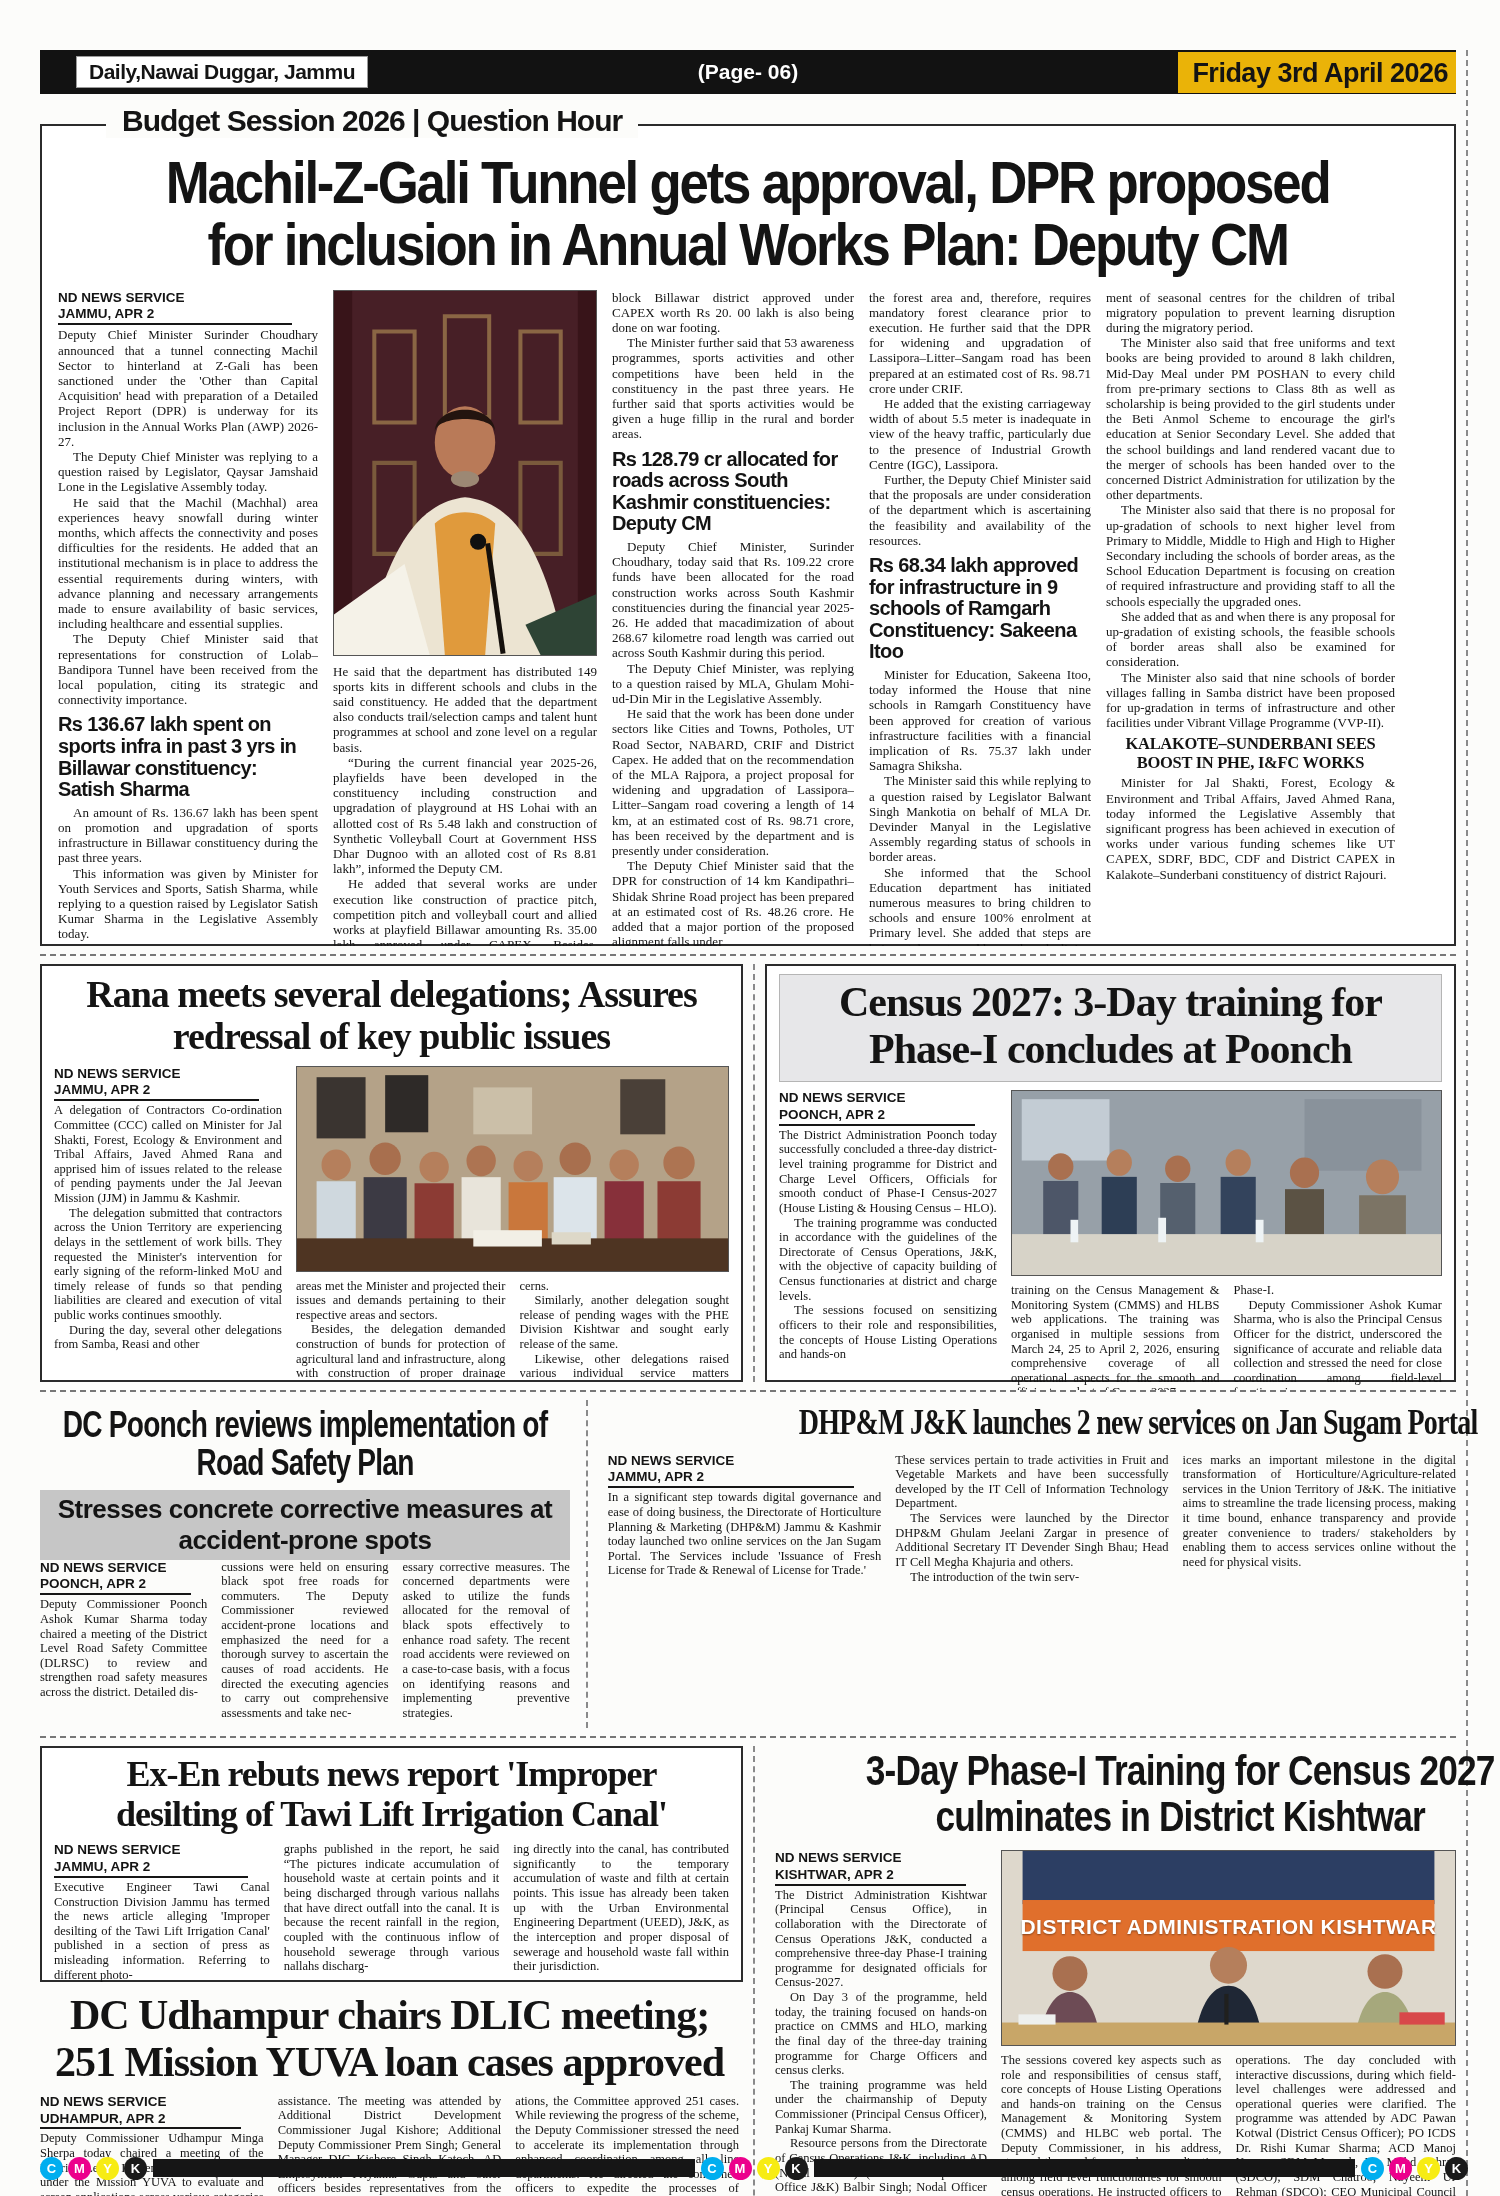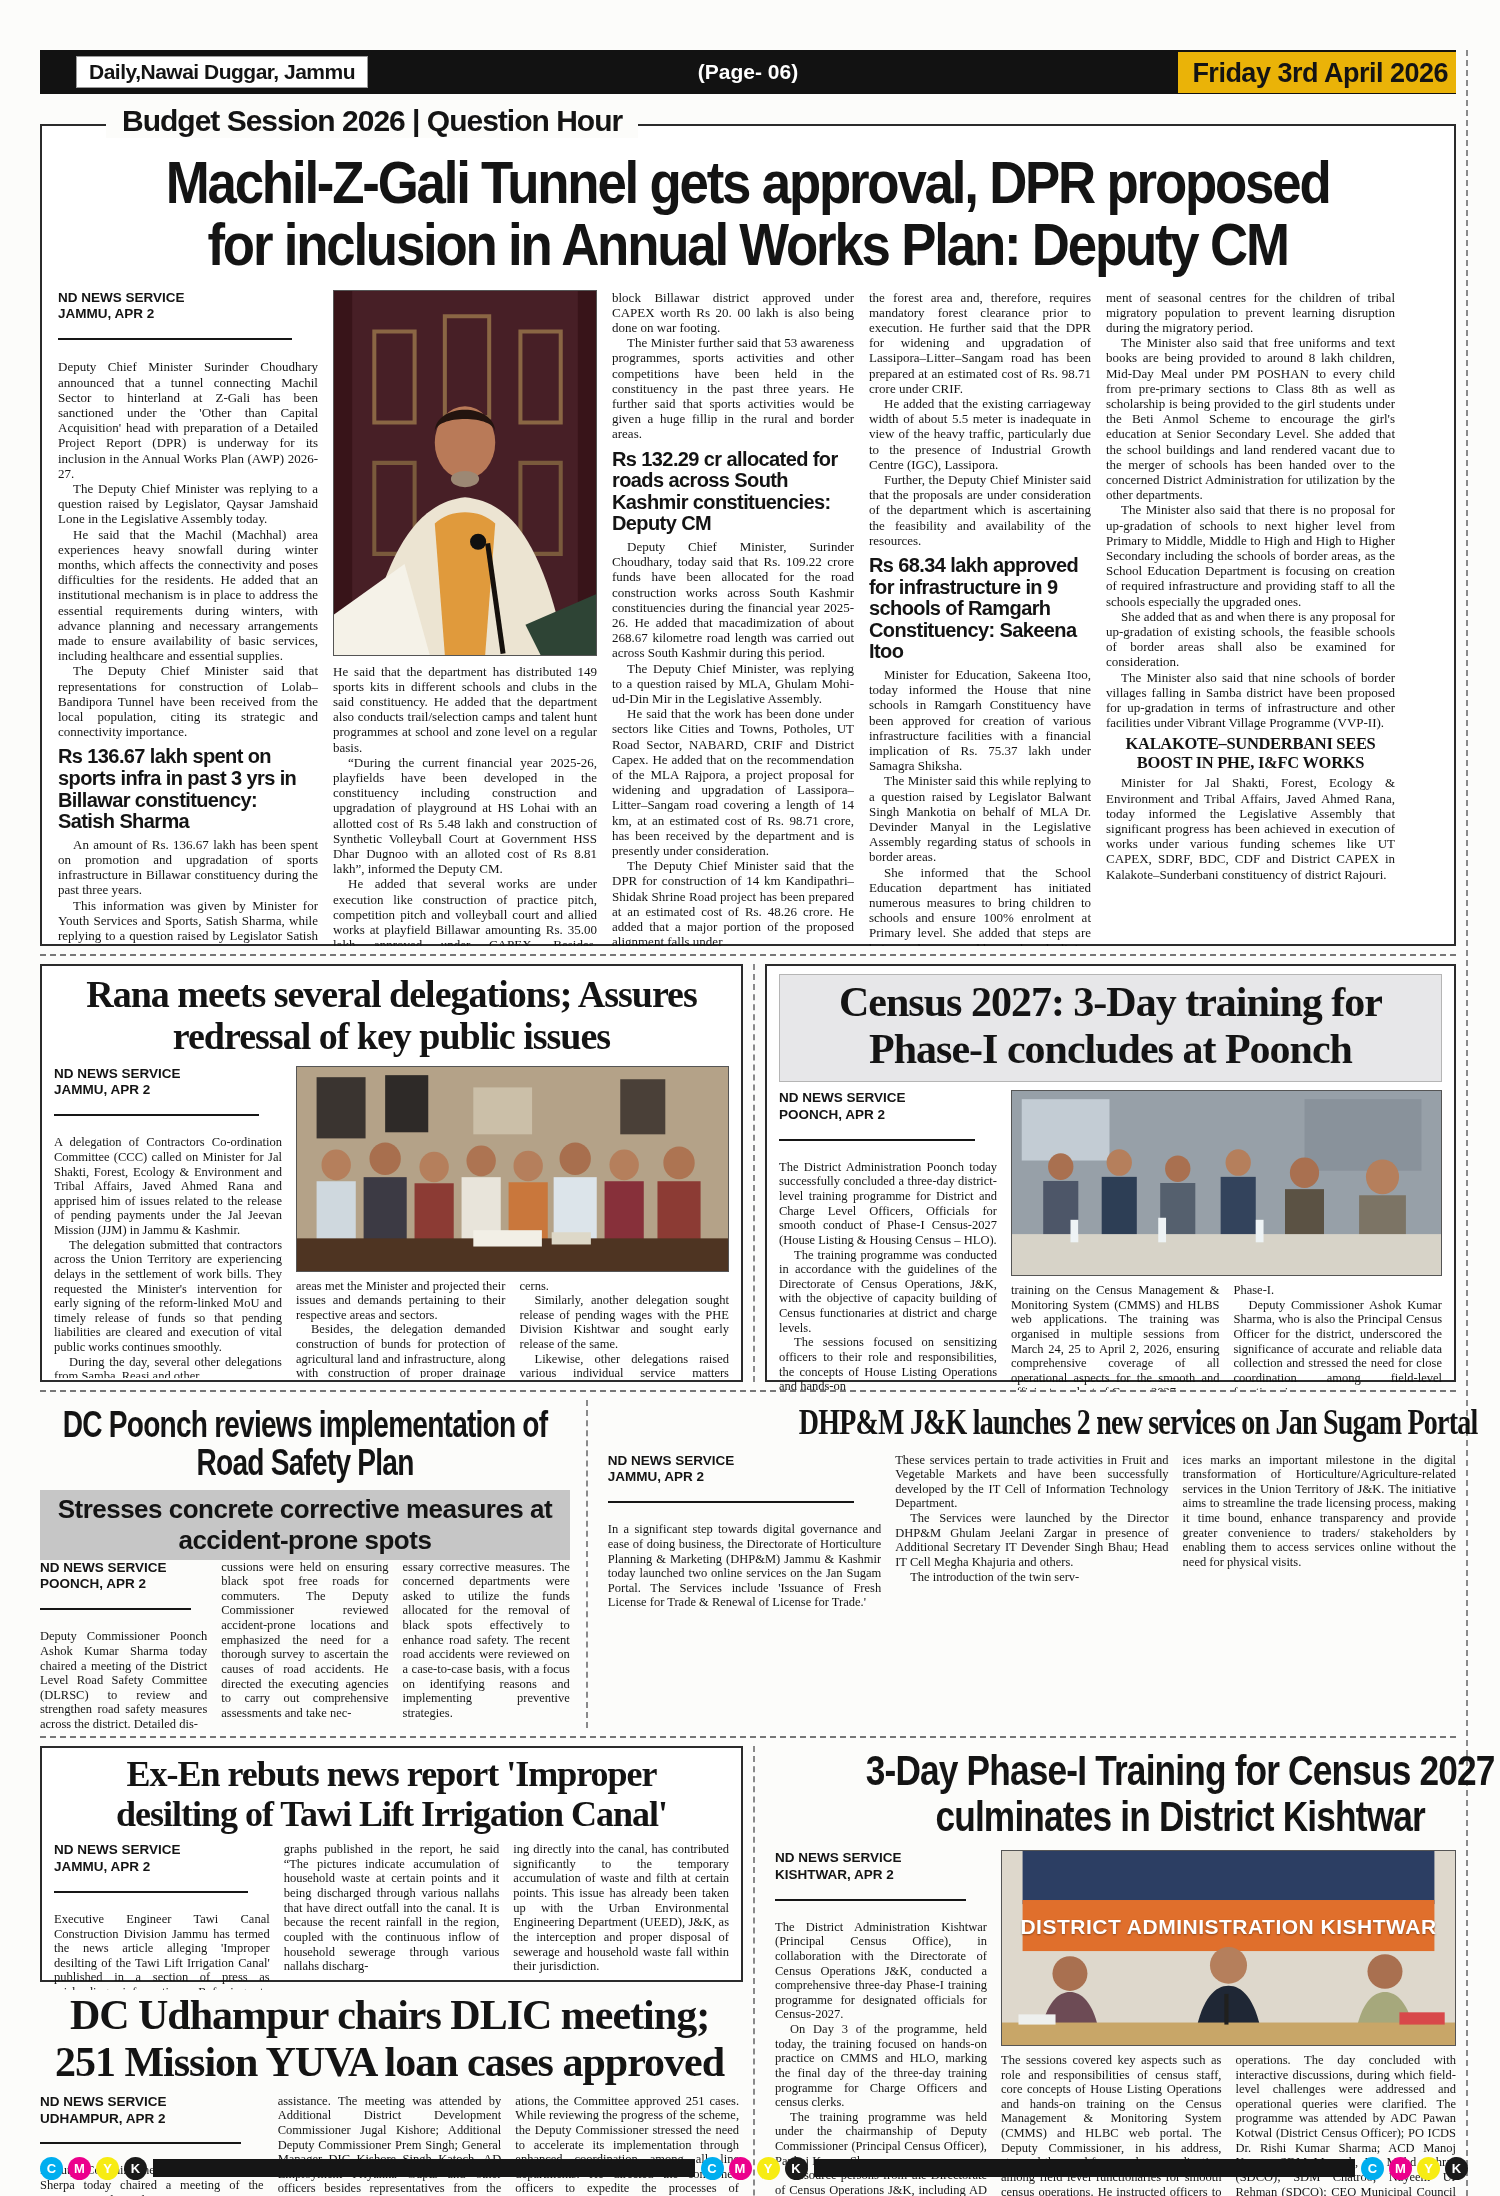--- a/index.html
+++ b/index.html
@@ -13,21 +13,21 @@
   .mast { background:#fff; border:1px solid #9a9a9a; margin-left:36px; padding:3px 12px;
           font-family:"Liberation Sans", sans-serif; font-weight:bold; font-size:21px; letter-spacing:-0.5px; }
   .plabel { position:absolute; left:0; right:0; text-align:center; color:#fff;
           font-family:"Liberation Sans", sans-serif; font-weight:bold; font-size:21px; }
   .datebox { margin-left:auto; background:#eab308; padding:6px 8px 4px 14px;
           font-family:"Liberation Sans", sans-serif; font-weight:bold; font-size:27px; letter-spacing:-0.5px; z-index:2; }
 
   
   .box { border:2px solid #2b2b2b; background:#fff; }
   .byline { font-family:"Liberation Sans", sans-serif; font-weight:bold; font-size:13.5px; line-height:1.25;
-            border-bottom:2.5px solid #161616; padding-bottom:15px; margin-bottom:19px; width:90%; }
+            border-bottom:2.5px solid #161616; padding-bottom:0; margin-bottom:2px; width:90%; }
   .para { text-align:justify; text-indent:15px; margin:0; }
   .para:first-of-type { text-indent:0; }
   .col-subhead { font-family:"Liberation Sans", sans-serif; font-weight:bold; font-size:20px; line-height:1.08;
                  letter-spacing:-0.6px; margin:7px 0 4px; }
   .col-subhead-serif { font-weight:bold; font-size:16.5px; line-height:1.15; text-align:center; margin:5px 0 2px; }
   .photo { border:1px solid #555; overflow:hidden; position:relative; background:#888; }
   .photo svg { display:block; width:100%; height:100%; }
 
   
   .main-box { margin-top:30px; position:relative; padding:10px 16px 10px; height:822px; }
@@ -163,21 +163,21 @@
           <div class="mtxt">
               <p class="para">He said that the department has distributed 149 sports kits in different schools and clubs in the said constituency. He added that the department also conducts trail/selection camps and talent hunt programmes at school and zone level on a regular basis.</p>
               <p class="para">“During the current financial year 2025-26, playfields have been developed in the constituency including construction and upgradation of playground at HS Lohai with an allotted cost of Rs 5.48 lakh and construction of Synthetic Volleyball Court at Government HSS Dhar Dugnoo with an alloted cost of Rs 8.81 lakh”, informed the Deputy CM.</p>
               <p class="para">He added that several works are under execution like construction of practice pitch, competition pitch and volleyball court and allied works at playfield Billawar amounting Rs. 35.00 lakh approved under CAPEX. Besides, construction of a playfield at Ridi ward number 7 Panchayat</p>
             </div>
         </div>
         <div class="mc mc3">
             <div>
               <p class="para">block Billawar district approved under CAPEX worth Rs 20. 00 lakh is also being done on war footing.</p>
               <p class="para">The Minister further said that 53 awareness programmes, sports activities and other competitions have been held in the constituency in the past three years. He further said that sports activities would be given a huge fillip in the rural and border areas.</p>
-              <div class="col-subhead">Rs 132.29 cr allocated for roads across South Kashmir constituencies: Deputy CM</div>
+              <div class="col-subhead">Rs 128.79 cr allocated for roads across South Kashmir constituencies: Deputy CM</div>
               <p class="para">Deputy Chief Minister, Surinder Choudhary, today said that Rs. 109.22 crore funds have been allocated for the road construction works across South Kashmir constituencies during the financial year 2025-26. He added that macadimization of about 268.67 kilometre road length was carried out across South Kashmir during this period.</p>
               <p class="para">The Deputy Chief Minister, was replying to a question raised by MLA, Ghulam Mohi-ud-Din Mir in the Legislative Assembly.</p>
               <p class="para">He said that the work has been done under sectors like Cities and Towns, Potholes, UT Road Sector, NABARD, CRIF and District Capex. He added that on the recommendation of the MLA Rajpora, a project proposal for widening and upgradation of Lassipora–Litter–Sangam road covering a length of 14 km, at an estimated cost of Rs. 98.71 crore, has been received by the department and is presently under consideration.</p>
               <p class="para">The Deputy Chief Minister said that the DPR for construction of 14 km Kandipathri–Shidak Shrine Road project has been prepared at an estimated cost of Rs. 48.26 crore. He added that a major portion of the proposed alignment falls under</p>
             </div>
           </div>
         <div class="mc mc4">
             <div>
               <p class="para">the forest area and, therefore, requires mandatory forest clearance prior to execution. He further said that the DPR for widening and upgradation of Lassipora–Litter–Sangam road has been prepared at an estimated cost of Rs. 98.71 crore under CRIF.</p>
               <p class="para">He added that the existing carriageway width of about 5.5 meter is inadequate in view of the heavy traffic, particularly due to the presence of Industrial Growth Centre (IGC), Lassipora.</p>

